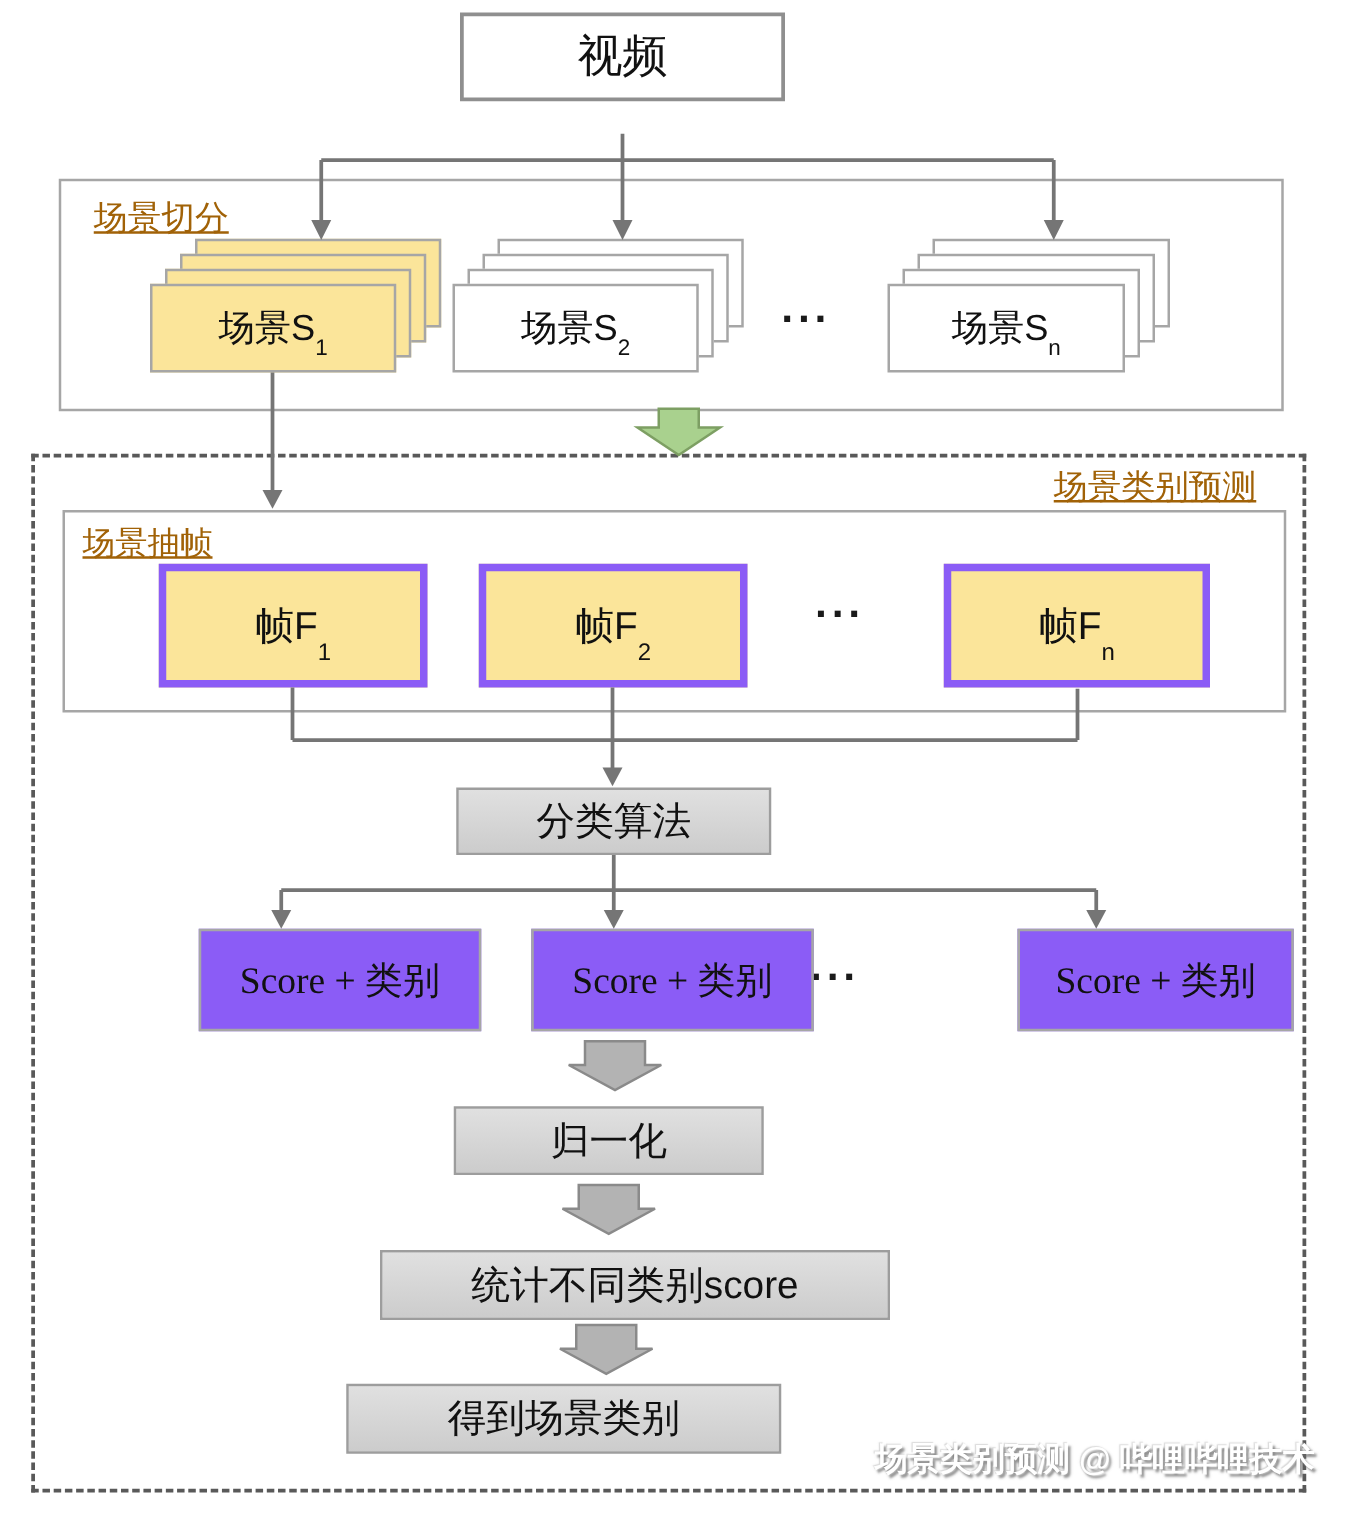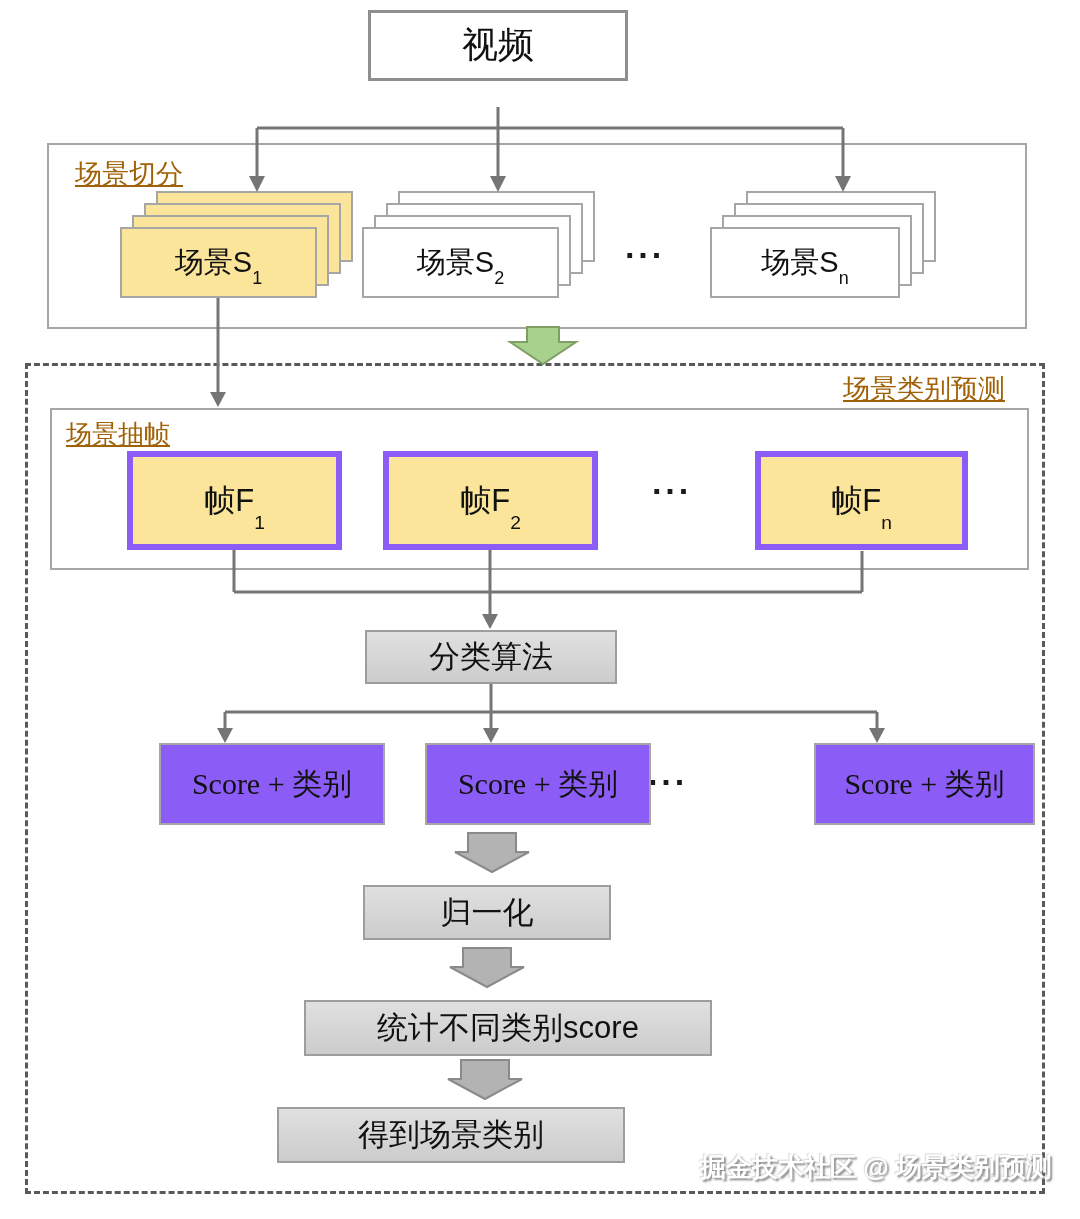--- a/index.html
+++ b/index.html
@@ -149,15 +149,15 @@
   <div class="node gray-box z2" style="left:363px;top:885px;width:248px;height:55px;">
     <span>归一化</span>
   </div>
   <div class="node gray-box z2" style="left:275px;top:1000px;width:408px;height:56px;margin-left:29px;">
     <span>统计不同类别score</span>
   </div>
   <div class="node gray-box z2" style="left:277px;top:1107px;width:348px;height:56px;">
     <span>得到场景类别</span>
   </div>
 
-  <div class="watermark">掘金技术社区 @ 场景类别预测</div>
+  <div class="watermark">场景类别预测 @ 哔哩哔哩技术</div>
 
 </div>
 
 </body></html>

